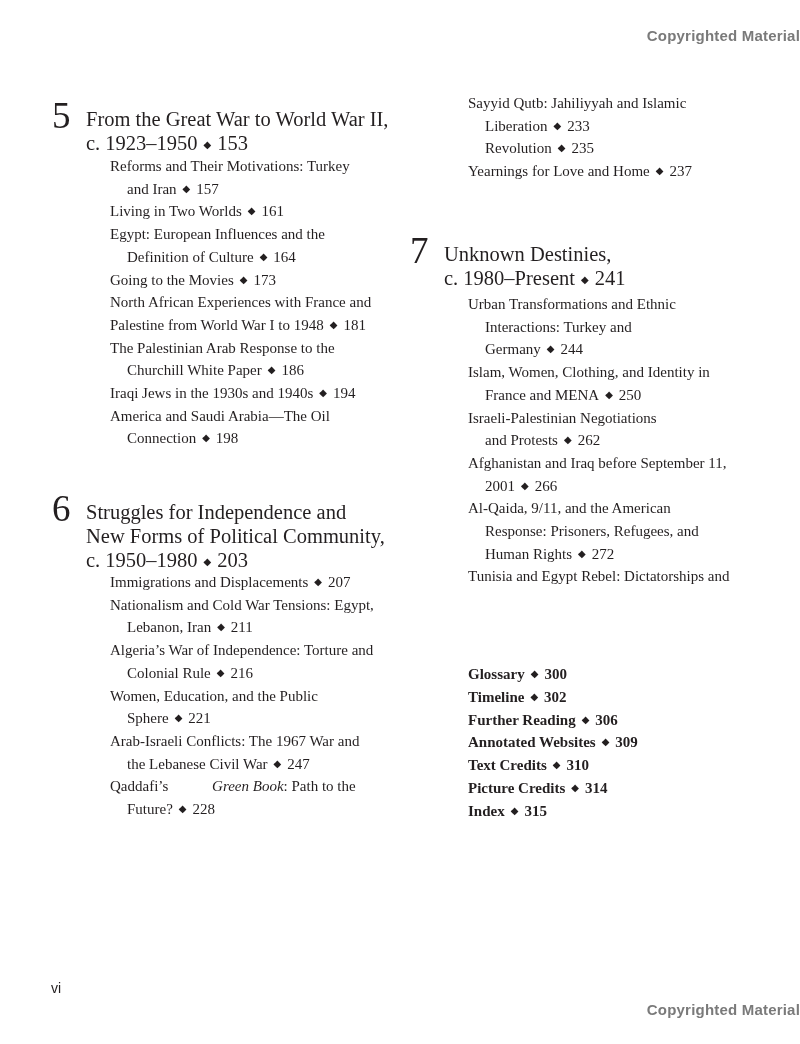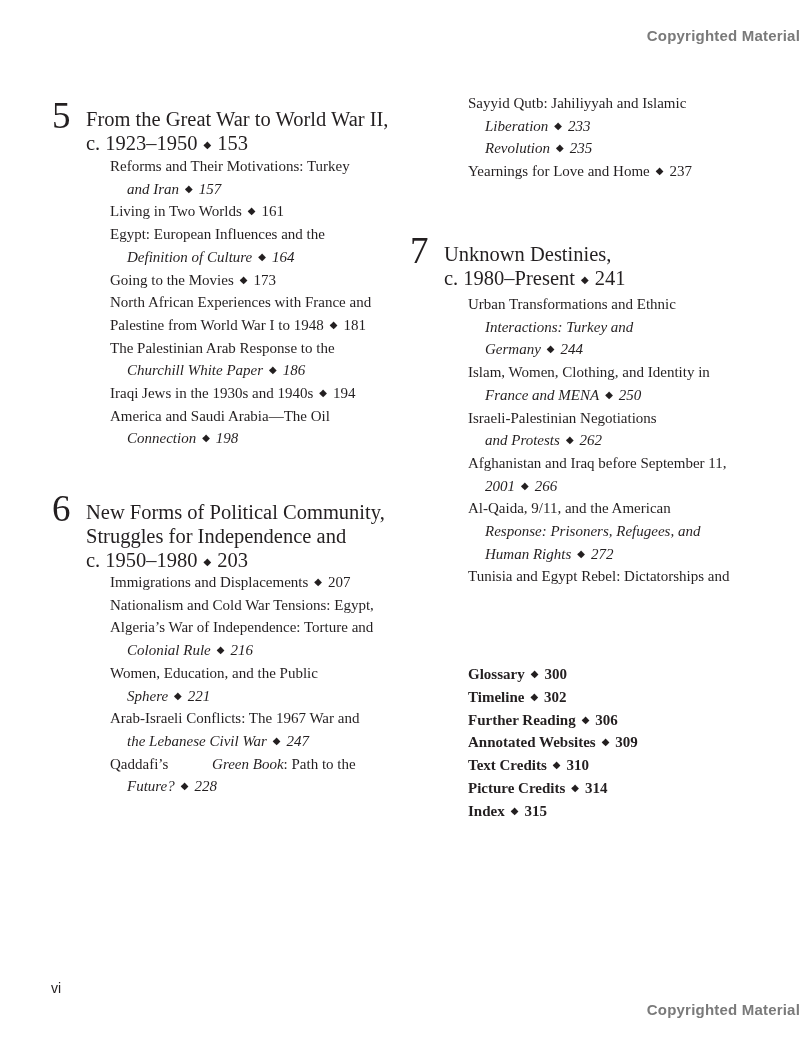--- a/index.html
+++ b/index.html
@@ -13,21 +13,21 @@
   .folio { position: absolute; left: 51px; top: 980px; font-family: "Liberation Sans", "DejaVu Sans", sans-serif;
            font-size: 14px; color: #231f20; }
 
   .chapter { position: absolute; }
   .ch-num { position: absolute; left: 0; top: 0; font-size: 37px; line-height: 37px; }
   .ch-title { position: absolute; left: 34px; top: 10px; font-size: 20.5px; line-height: 24px; width: 330px; }
   .ch-title .line { display: block; white-space: nowrap; }
   .entries { position: absolute; left: 58px; width: 300px; }
   .entry { font-size: 15px; line-height: 22.7px; }
   .entry .l { display: block; white-space: nowrap; }
-  .entry .l.cont { padding-left: 17px; font-style: italic; }
+  .entry .l.cont { padding-left: 17px; }
   .dot { display: inline-block; padding: 0 6px; font-size: 10px; vertical-align: 2px; }
   .pg { }
   em { font-style: italic; margin-left: 40px; }
 
   .right-list { position: absolute; left: 468px; width: 300px; }
   .back { position: absolute; left: 468px; top: 663px; }
   .back .entry { line-height: 22.8px; font-weight: bold; }
 </style>
 </head>
 <body>
@@ -71,30 +71,31 @@
       <div class="entry">
         <span class="l"><span>America and Saudi Arabia—The Oil</span></span>
         <span class="l cont"><span>Connection</span><span class="dot">◆</span><span class="pg">198</span></span>
       </div>
     </div>
 </div>
 
 <div class="chapter" style="left:52px; top:490px;">
   <div class="ch-num">6</div>
   <div class="ch-title">
+    <span class="line">Struggles for Independence and</span>
     <span class="line">New Forms of Political Community,</span>
-    <span class="line">Struggles for Independence and</span>
     <span class="line"><span>c. 1950–1980</span><span class="dot">◆</span><span>203</span></span>
   </div>
   <div class="entries" id="ch6-entries" style="top:81px;">
       <div class="entry">
         <span class="l"><span>Immigrations and Displacements</span><span class="dot">◆</span><span class="pg">207</span></span>
       </div>
       <div class="entry">
         <span class="l"><span>Nationalism and Cold War Tensions: Egypt,</span></span>
+        <span class="l cont"><span>Lebanon, Iran</span><span class="dot">◆</span><span class="pg">211</span></span>
       </div>
       <div class="entry">
         <span class="l"><span>Algeria’s War of Independence: Torture and</span></span>
         <span class="l cont"><span>Colonial Rule</span><span class="dot">◆</span><span class="pg">216</span></span>
       </div>
       <div class="entry">
         <span class="l"><span>Women, Education, and the Public</span></span>
         <span class="l cont"><span>Sphere</span><span class="dot">◆</span><span class="pg">221</span></span>
       </div>
       <div class="entry">

